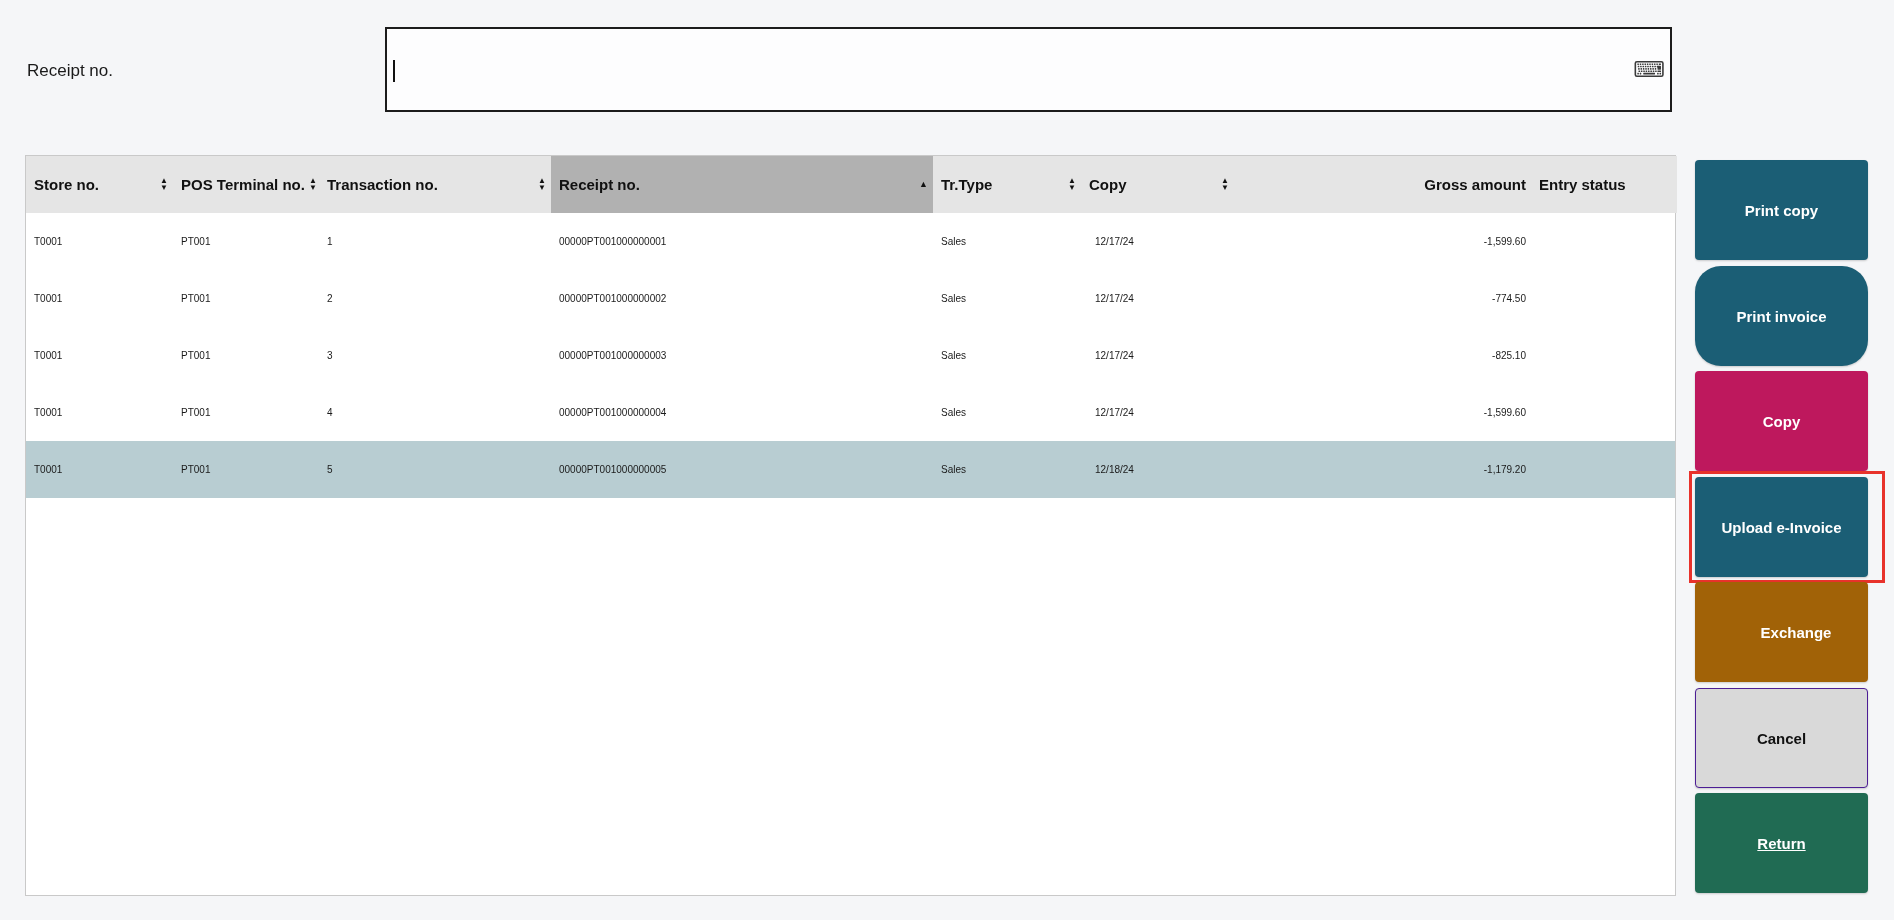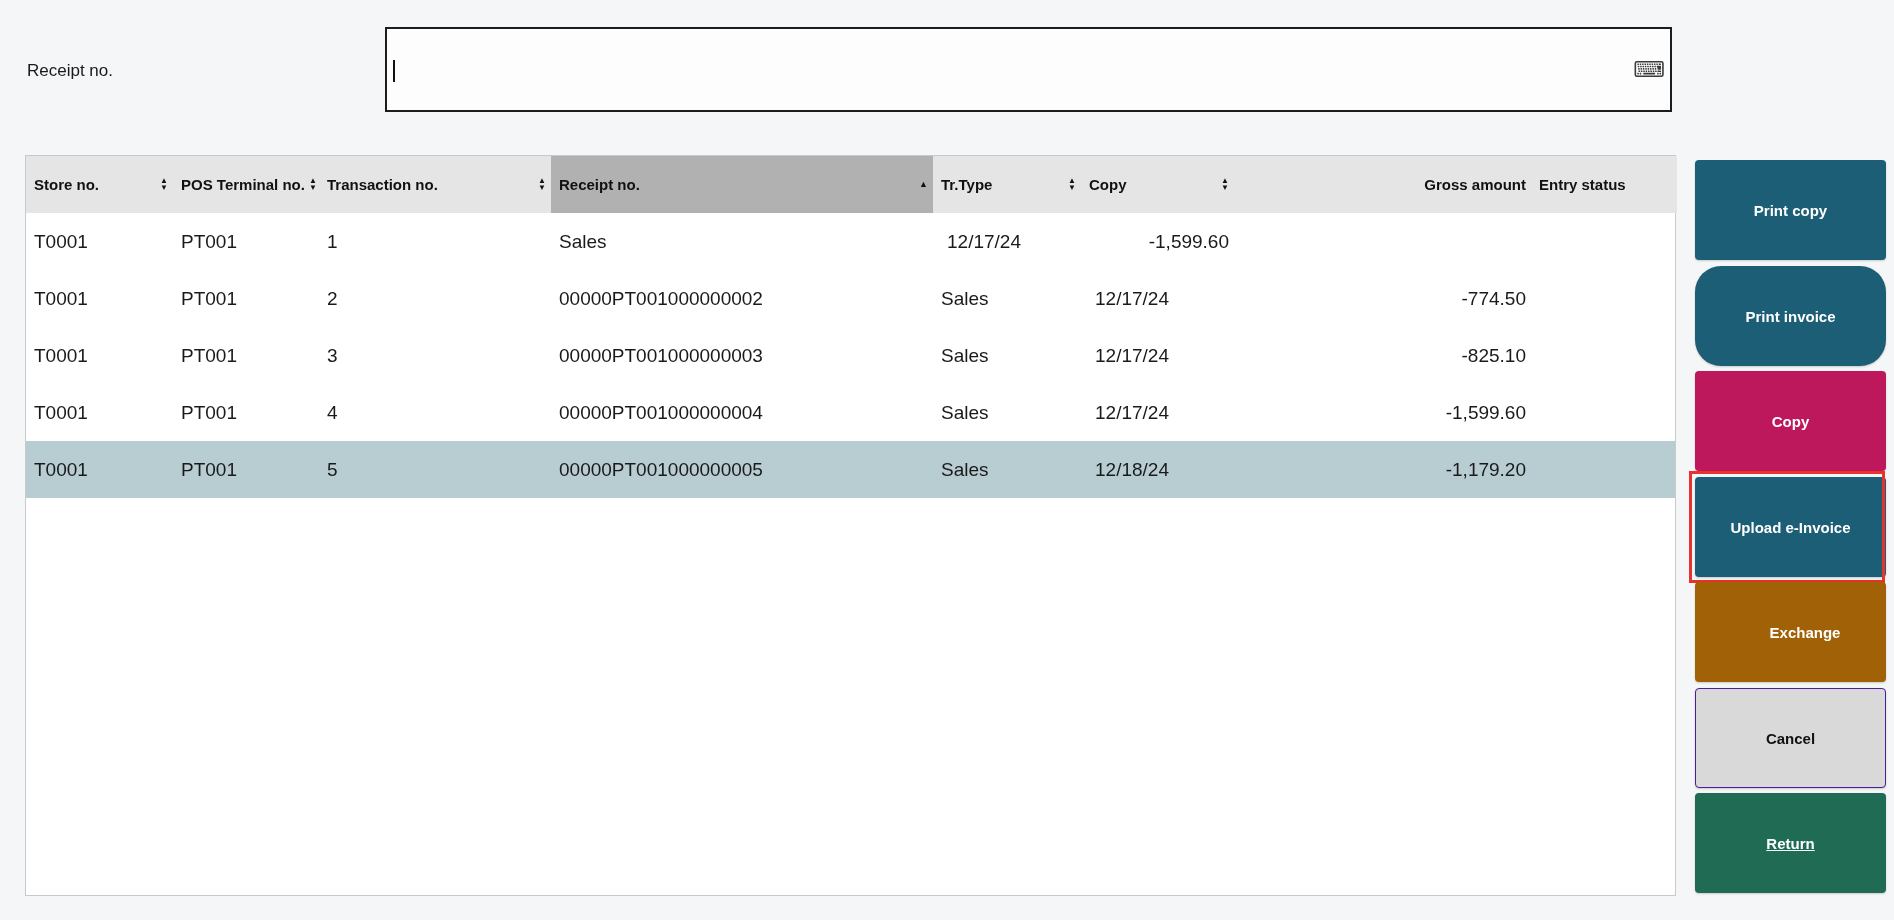--- a/index.html
+++ b/index.html
@@ -67,29 +67,29 @@
   .hcell.num{justify-content:flex-end;padding-right:5px;}
   .sort-both{display:flex;flex-direction:column;align-items:center;margin-left:4px;}
   .sort-both .tri{font-size:8px;line-height:6.5px;color:#111;}
   .sort-asc{font-size:9px;line-height:9px;color:#111;margin-left:4px;}
   .grid-row{height:57px;cursor:pointer;}
   .grid-row.selected{background:#b8cdd2;}
   .cell{
     display:flex;align-items:center;
     box-sizing:border-box;
     padding-left:8px;
-    font-size:19px;color:#1a1a1a;
+    font-size:10px;color:#1a1a1a;
     white-space:nowrap;overflow:hidden;
   }
   .cell.date{padding-left:14px;}
   .cell.num{justify-content:flex-end;padding-left:0;padding-right:5px;}
 
   
   .action-btn{
-    position:absolute;left:1695px;width:191px;height:100px;
+    position:absolute;left:1695px;width:173px;height:100px;
     box-sizing:border-box;
     border:none;border-radius:4px;
     display:flex;align-items:center;justify-content:center;
     font-family:"Liberation Sans", sans-serif;
     font-size:15px;font-weight:bold;color:#ffffff;
     cursor:pointer;
     box-shadow:0 1px 2px rgba(0,0,0,0.18);
     padding:0 6px;text-align:center;
   }
   .action-btn.gray{color:#111;border:1px solid #4c1d95;}
@@ -167,20 +167,21 @@
       </div>
       <div class="hcell static">
         <span>Entry status</span>
       </div>
     </div>
 
     <div class="grid-row">
       <div class="cell">T0001</div>
       <div class="cell">PT001</div>
       <div class="cell">1</div>
+      <div class="cell">00000PT001000000001</div>
       <div class="cell">Sales</div>
       <div class="cell date">12/17/24</div>
       <div class="cell num">-1,599.60</div>
       <div class="cell"></div>
     </div>
 
     <div class="grid-row">
       <div class="cell">T0001</div>
       <div class="cell">PT001</div>
       <div class="cell">2</div>

